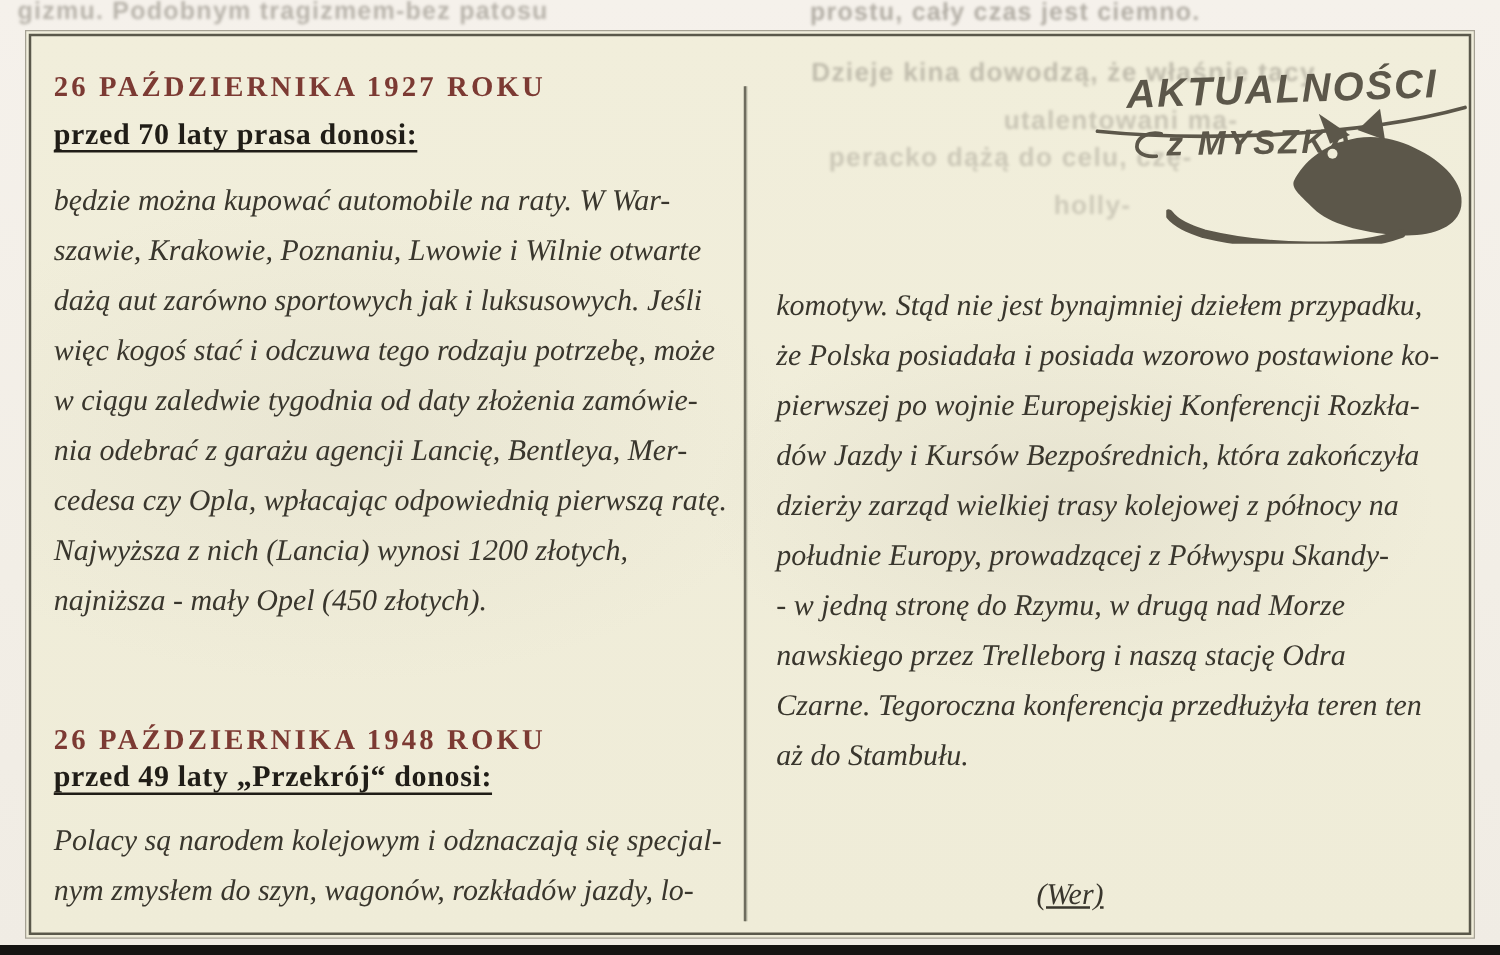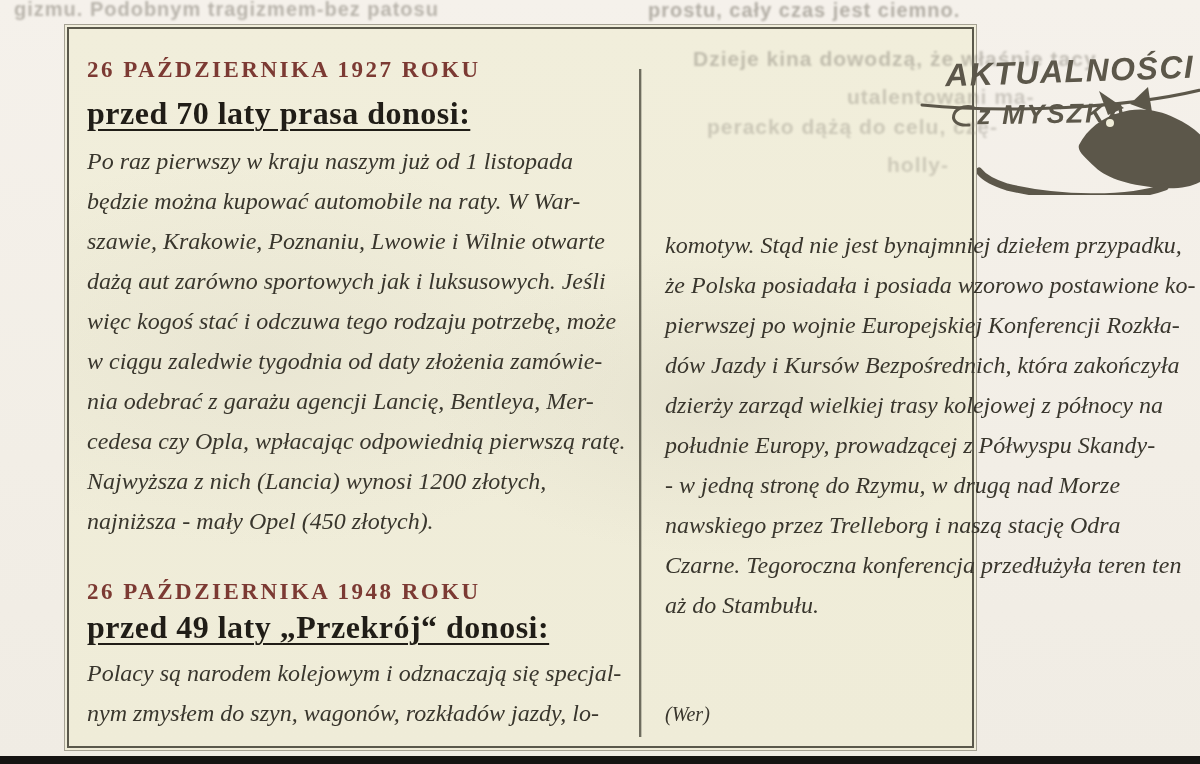--- a/index.html
+++ b/index.html
@@ -18,66 +18,65 @@
     white-space:nowrap;
     pointer-events:none;
   }
   .bleed.tl{left:14px;top:-2px;font-size:20px;opacity:.5;}
   .bleed.tr{left:648px;top:-1px;font-size:20px;opacity:.55;}
   .bleed.b1{left:628px;top:22px;font-size:21px;opacity:.42;}
   .bleed.b2{left:782px;top:60px;font-size:21px;opacity:.34;}
   .bleed.b3{left:642px;top:90px;font-size:21px;opacity:.32;}
   .bleed.b4{left:822px;top:128px;font-size:21px;opacity:.30;}
   .clipping-box{
-    position:absolute;left:20px;top:24px;width:913px;height:727px;
+    position:absolute;left:20px;top:24px;width:1160px;height:727px;
     border:1px solid #a5a193;
     background:
       radial-gradient(ellipse 420px 220px at 72% 52%, rgba(190,185,168,.20), transparent 70%),
       radial-gradient(ellipse 520px 280px at 22% 45%, rgba(190,185,168,.14), transparent 70%),
       linear-gradient(180deg,#f1eedb 0%,#efecd8 100%);
     box-sizing:border-box;
-    margin-left:44px;
   }
   .inner-border{
     position:absolute;left:2px;top:2px;right:2px;bottom:2px;
     border:2px solid #5a584b;
     pointer-events:none;
   }
   .divider{
     position:absolute;left:574px;top:44px;width:2px;height:668px;
     background:#6e6c5e;
     box-shadow:1px 0 0 rgba(110,108,94,.35);
   }
   .date-heading{
     position:absolute;left:22px;
     font-weight:bold;font-size:23px;letter-spacing:2.5px;
     color:#7c3a33;white-space:nowrap;
   }
   .lc-h1{top:32px;}
   .lc-h2{top:554px;}
   .sub-heading{
     position:absolute;left:22px;
-    font-weight:bold;font-size:32px;letter-spacing:.5px;color:#201d17;
+    font-weight:bold;font-size:24px;letter-spacing:.5px;color:#201d17;
     text-decoration:underline;text-decoration-thickness:2px;text-underline-offset:5px;
     white-space:nowrap;
   }
   .lc-s1{top:70px;}
   .lc-s2{top:584px;}
   .article{position:absolute;}
   .lc-a1{left:22px;top:116px;}
   .lc-a2{left:22px;top:628px;}
   .rc-a{left:600px;top:200px;width:528px;}
   .article .tline{
     font-style:italic;font-size:24px;line-height:40px;
     color:#39362d;white-space:nowrap;
   }
   .byline{
     position:absolute;left:600px;top:678px;width:528px;
-    text-align:left;padding-right:58px;box-sizing:border-box;
-    font-style:italic;font-size:20px;color:#39362d;
+    text-align:center;padding-right:58px;box-sizing:border-box;
+    font-style:italic;font-size:24px;color:#39362d;text-decoration:underline;
   }
   .logo{position:absolute;left:0;top:0;width:100%;height:0;}
   .logo-line1{
     position:absolute;left:880px;top:28px;
     font-family:"Liberation Sans", sans-serif;
     font-weight:bold;font-style:italic;
     font-size:32px;letter-spacing:1.5px;color:#5c574a;
     transform:rotate(-2deg);white-space:nowrap;
   }
   .logo-swash{position:absolute;left:855px;top:58px;}
@@ -110,21 +109,20 @@
     <div class="bleed b2">utalentowani ma-</div>
     <div class="bleed b3">peracko dążą do celu, czę-</div>
     <div class="bleed b4">holly-</div>
 
     <div class="divider"></div>
 
     <div>
       <div class="date-heading lc-h1">26 PAŹDZIERNIKA 1927 ROKU</div>
       <div class="sub-heading lc-s1">przed 70 laty prasa donosi:</div>
       <div class="article lc-a1">
-          <div class="tline">Po raz pierwszy w kraju naszym już od 1 listopada</div>
           <div class="tline">będzie można kupować automobile na raty. W War-</div>
           <div class="tline">szawie, Krakowie, Poznaniu, Lwowie i Wilnie otwarte</div>
           <div class="tline">dażą aut zarówno sportowych jak i luksusowych. Jeśli</div>
           <div class="tline">więc kogoś stać i odczuwa tego rodzaju potrzebę, może</div>
           <div class="tline">w ciągu zaledwie tygodnia od daty złożenia zamówie-</div>
           <div class="tline">nia odebrać z garażu agencji Lancię, Bentleya, Mer-</div>
           <div class="tline">cedesa czy Opla, wpłacając odpowiednią pierwszą ratę.</div>
           <div class="tline">Najwyższa z nich (Lancia) wynosi 1200 złotych,</div>
           <div class="tline">najniższa - mały Opel (450 złotych).</div>
         </div>

